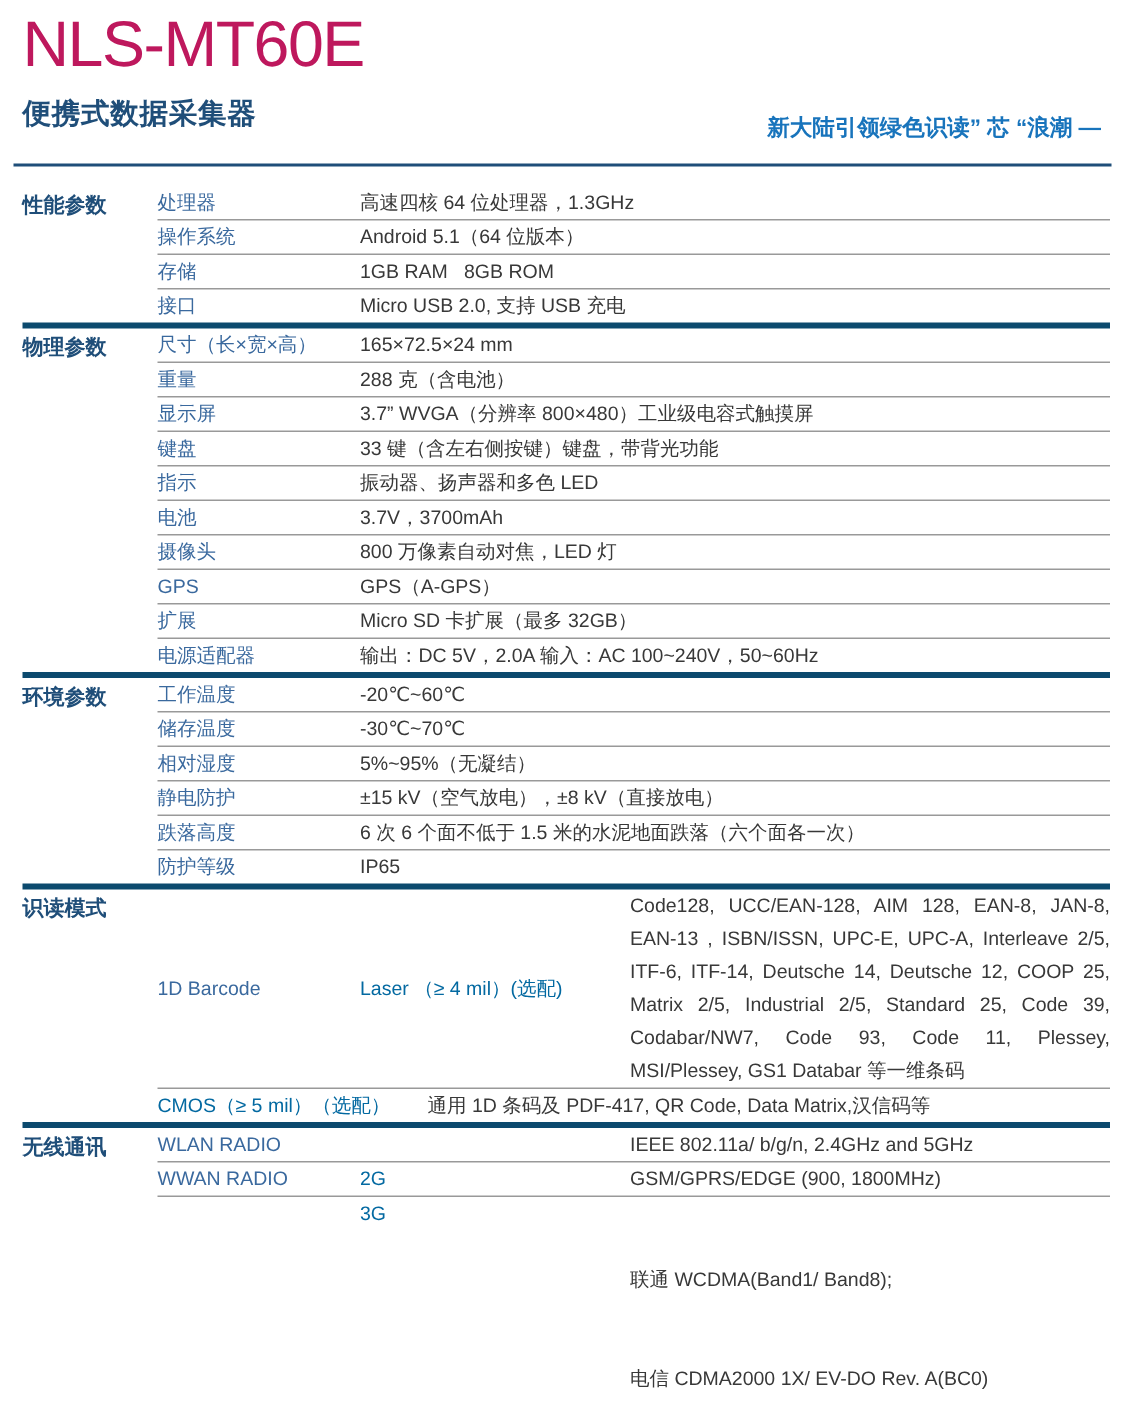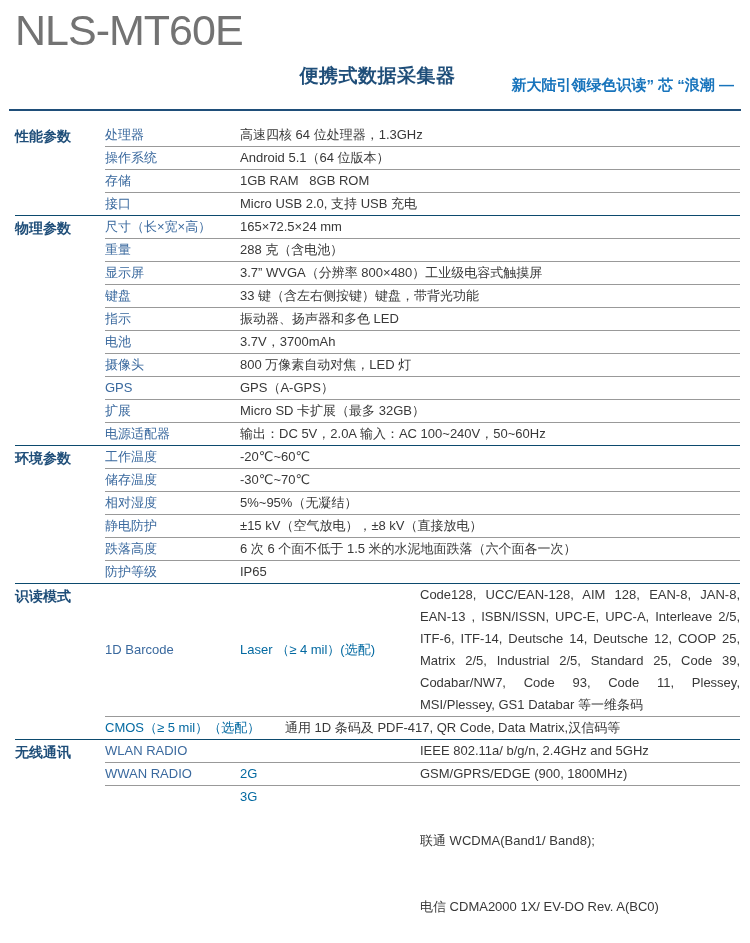--- a/index.html
+++ b/index.html
@@ -5,34 +5,34 @@
   html,body{margin:0;padding:0;background:#fff;}
   body{
     width:750px;height:943px;overflow:hidden;
     font-family:"Liberation Sans","DejaVu Sans",sans-serif;
     -webkit-font-smoothing:antialiased;
   }
   
   .page-header{position:relative;height:109px;padding:8px 10px 0 15px;box-sizing:border-box;}
   .product-title{
     margin:0;font-size:43px;line-height:44px;font-weight:normal;
-    letter-spacing:-1px;color:#737373;
+    letter-spacing:-1px;color:#be185d;
   }
   .product-subtitle{
-    margin-top:11px;font-size:19px;font-weight:bold;color:#1F4E79;letter-spacing:0.5px;text-align:center;
+    margin-top:11px;font-size:19px;font-weight:bold;color:#1F4E79;letter-spacing:0.5px;
   }
   .brand-tagline{
     position:absolute;right:16px;top:76px;
     font-size:15px;font-weight:bold;color:#1874BC;white-space:nowrap;
   }
   .header-rule{border-top:2px solid #1F4E79;margin:0 9px;}
   
   .spec-table{margin-top:13px;}
   .sec{
-    display:flex;margin:0 10px 0 15px;border-top:1px solid #0c4a6e;
+    display:flex;margin:0 10px 0 15px;border-top:4px solid #0c4a6e;
   }
   .sec.first{border-top:none;}
   .sec-name{
     flex:0 0 90px;width:90px;
     font-size:14px;font-weight:bold;color:#1F4E79;line-height:22px;padding-top:1px;
   }
   .sec-body{flex:1;min-width:0;}
   .row{display:flex;}
   .sec-body .row + .row{border-top:1px solid #999;}
   .cell{line-height:22px;font-size:13px;box-sizing:border-box;}

